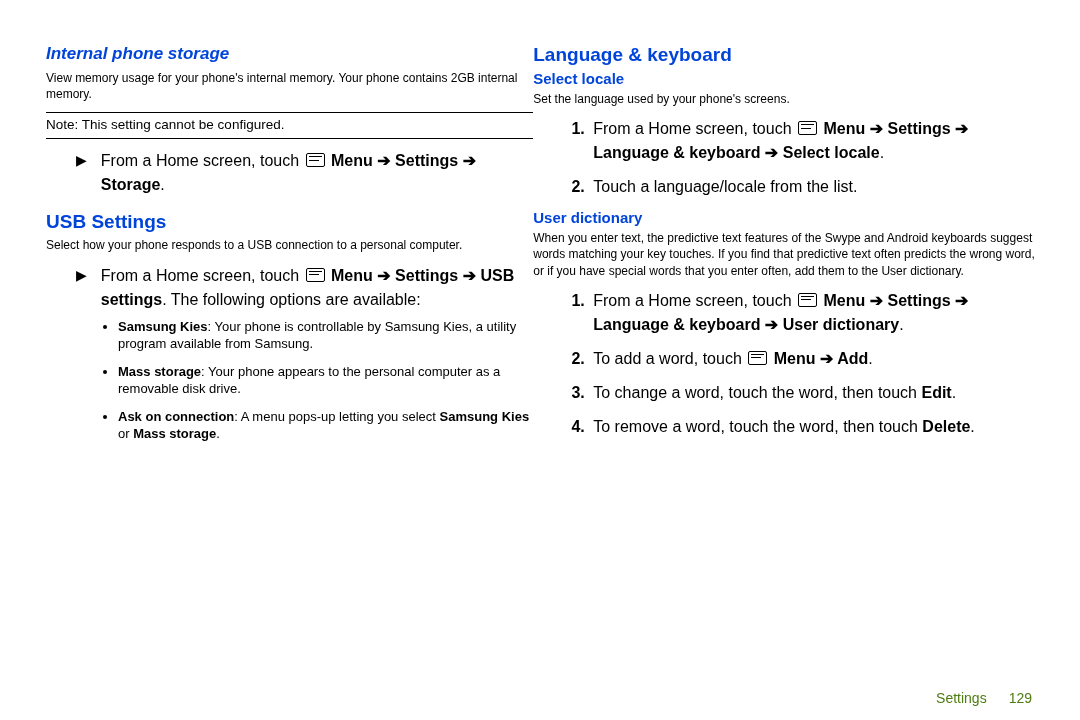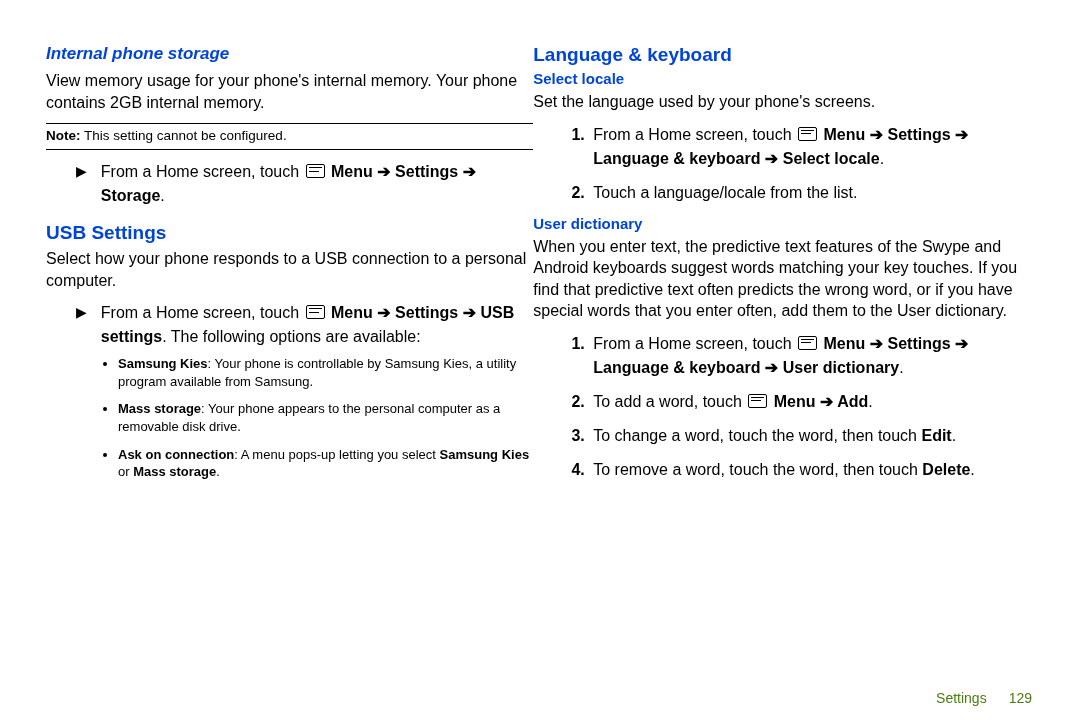--- a/index.html
+++ b/index.html
@@ -42,34 +42,34 @@
     font-size: 17px;
     margin: 0 0 6px 0;
   }
   h4.blue-small {
     color: #0044d9;
     font-weight: 700;
     font-size: 15px;
     margin: 4px 0 4px 0;
   }
   p.body {
-    font-size: 16px;
+    font-size: 12px;
     line-height: 1.35;
     margin: 0 0 10px 0;
   }
   .rule {
     border: none;
     border-top: 1.5px solid #000;
     margin: 6px 0 4px 0;
   }
   .note-line {
     font-size: 13.5px;
     margin: 4px 0 2px 0;
   }
-  .note-line .nlabel { font-weight: 700; }
+  .note-line .nlabel { font-weight: 400; }
   .arrow-row {
     display: flex;
     align-items: flex-start;
     margin: 10px 0 0 30px;
     font-size: 16px;
     line-height: 1.5;
   }
   .arrow-row .tri {
     margin-right: 14px;
     font-size: 14px;

